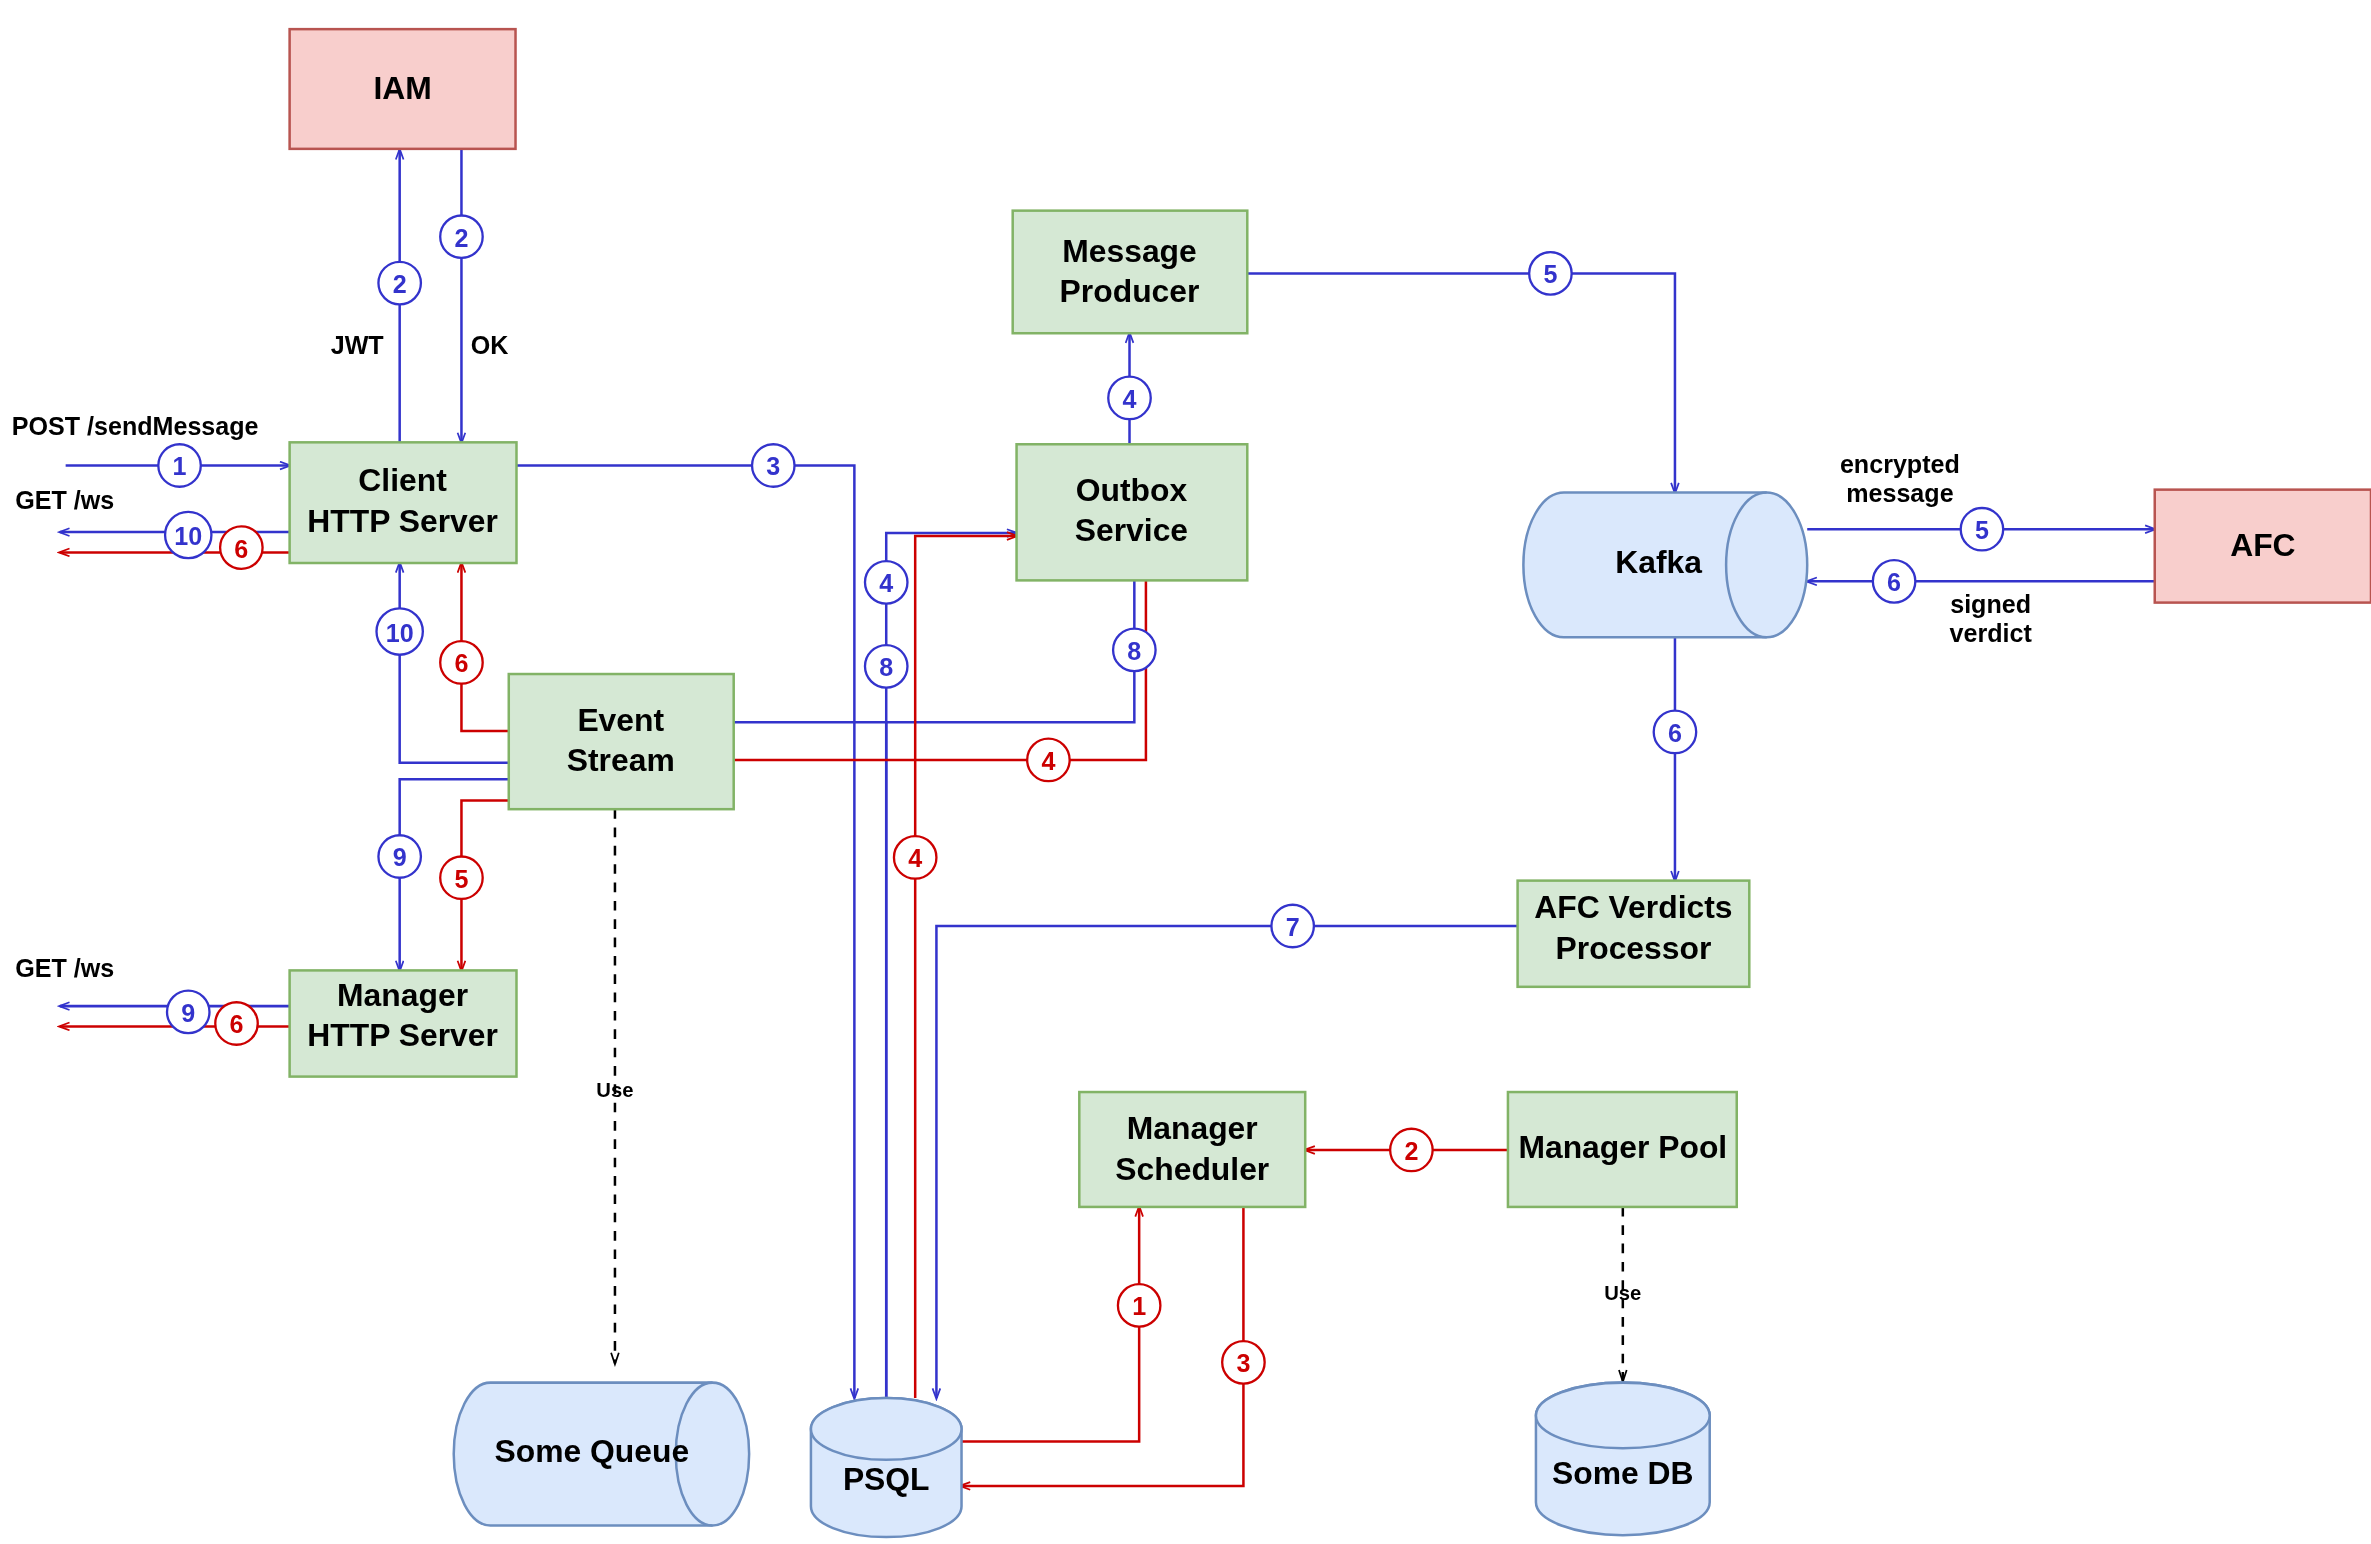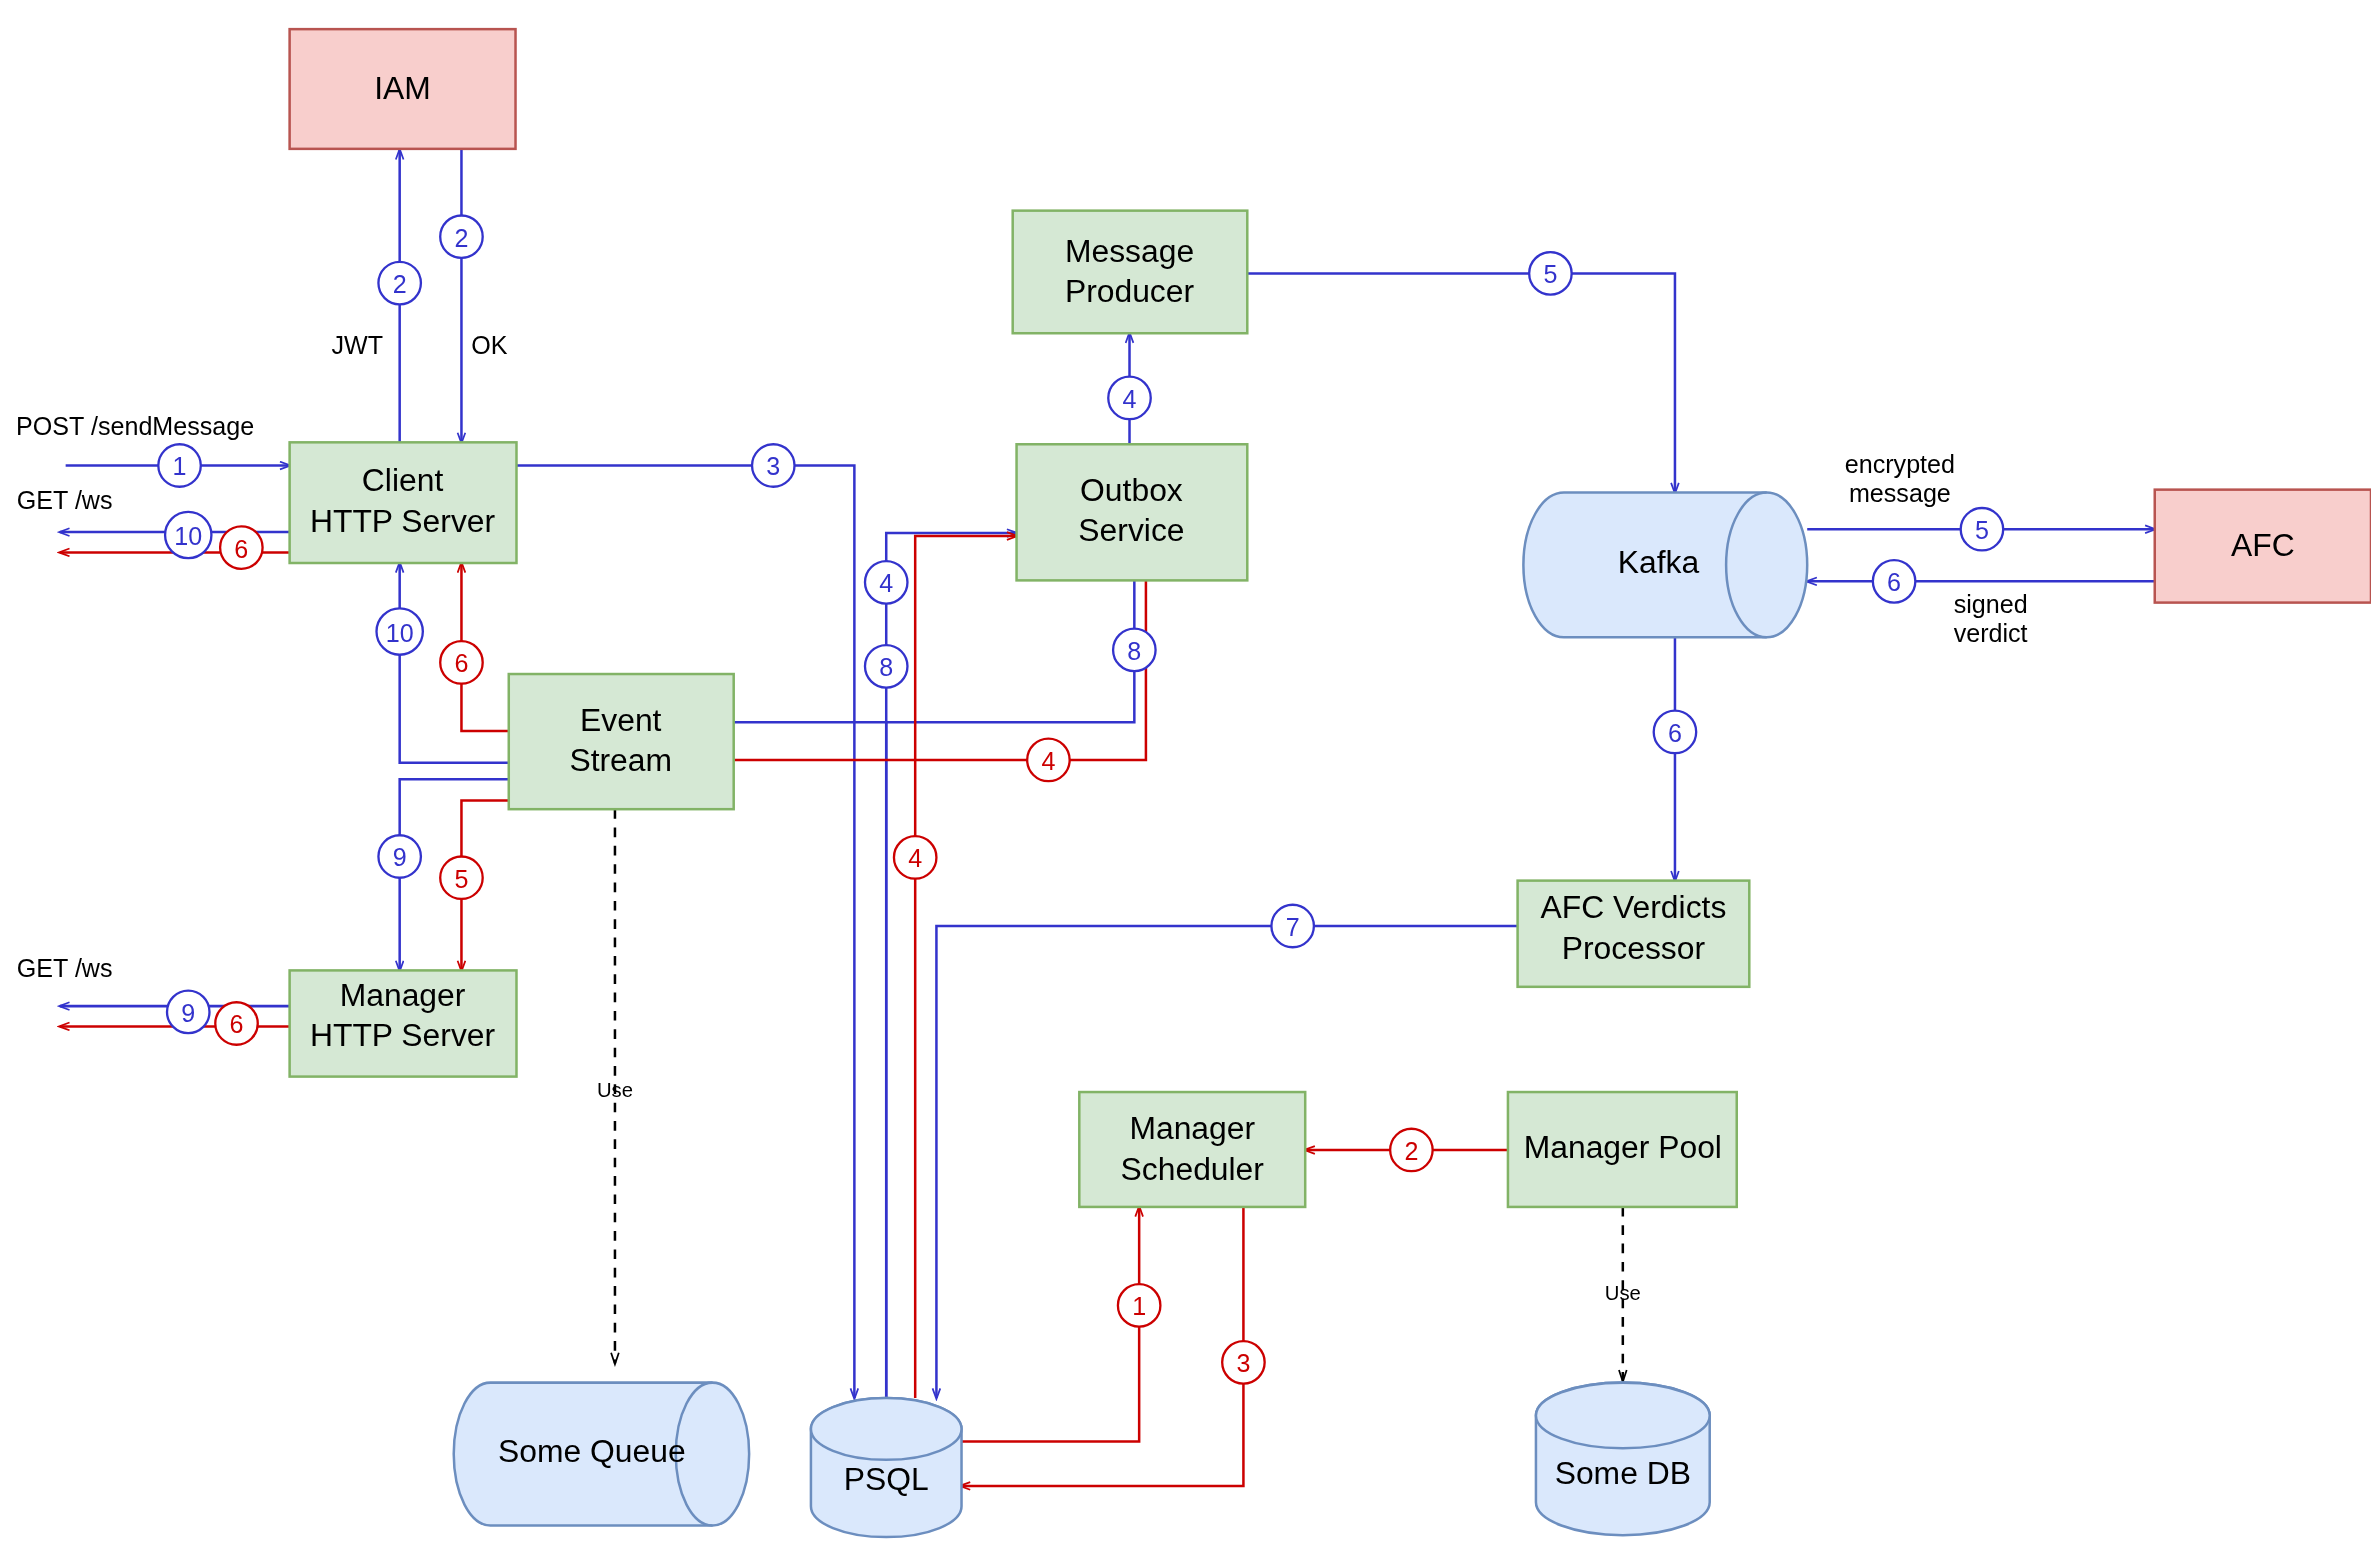--- a/index.html
+++ b/index.html
@@ -7,20 +7,21 @@
     padding: 0;
     background: #ffffff;
   }
   #canvas {
     position: relative;
     width: 2371px;
     height: 1545px;
     background: #ffffff;
     font-family: "Liberation Sans", sans-serif;
     overflow: hidden;
+    font-weight: bold;
   }
   svg.layer {
     position: absolute;
     top: 0; left: 0;
     width: 2371px;
     height: 1545px;
   }
   .node-label {
     font-family: "Liberation Sans", sans-serif;
     font-size: 33px;

